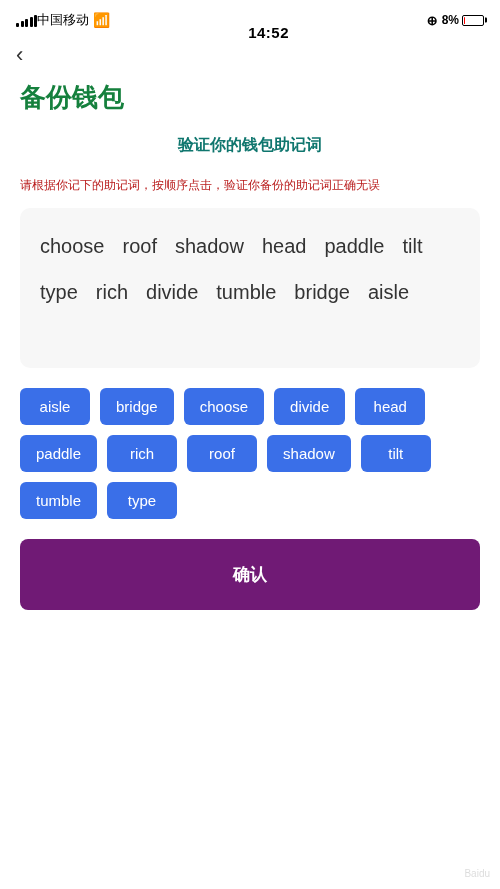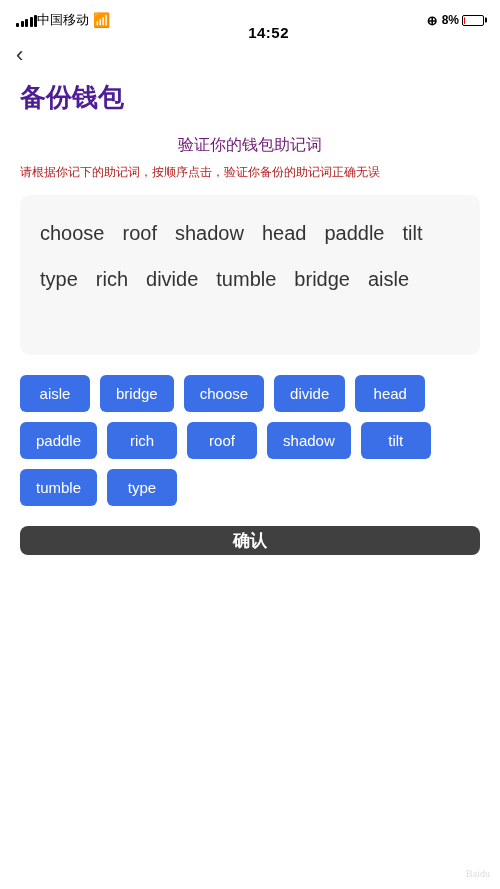--- a/index.html
+++ b/index.html
@@ -101,34 +101,34 @@
       line-height: 1;
     }
 
     
     .page-content {
       padding: 10px 20px 20px;
     }
     .page-title {
       font-size: 26px;
       font-weight: 700;
-      color: #4c1d95;
+      color: #15803d;
       margin-bottom: 20px;
     }
 
     
     .section-header {
       text-align: center;
       margin-bottom: 8px;
     }
     .section-title {
       font-size: 16px;
-      font-weight: 400;
-      color: #701a75;
-      margin-bottom: 7px;
+      font-weight: 700;
+      color: #0f766e;
+      margin-bottom: 20px;
     }
     .section-desc {
       font-size: 12px;
       color: #b91c1c;
       line-height: 1.5;
       text-align: left;
     }
 
     
     .word-display-box {
@@ -168,40 +168,39 @@
       font-weight: 500;
       cursor: pointer;
       min-width: 70px;
       text-align: center;
     }
 
     
     .confirm-btn {
       display: block;
       width: 100%;
-      background: #404040;
+      background: #701a75;
       color: #fff;
       border: none;
       border-radius: 8px;
-      padding: 3px;
+      padding: 24px;
       font-size: 17px;
       font-weight: 600;
       cursor: pointer;
       text-align: center;
     }
 
     
     .footer-watermark {
       position: absolute;
       bottom: 10px;
       right: 10px;
       color: #bbb;
       font-size: 10px;
       opacity: 0.5;
-      font-family: Liberation Serif, serif;
     }
   </style>
 </head>
 <body>
 
 <div class="status-bar">
   <div class="status-left">
     <div class="signal-bars">
       <span style="height:4px"></span>
       <span style="height:6px"></span>

